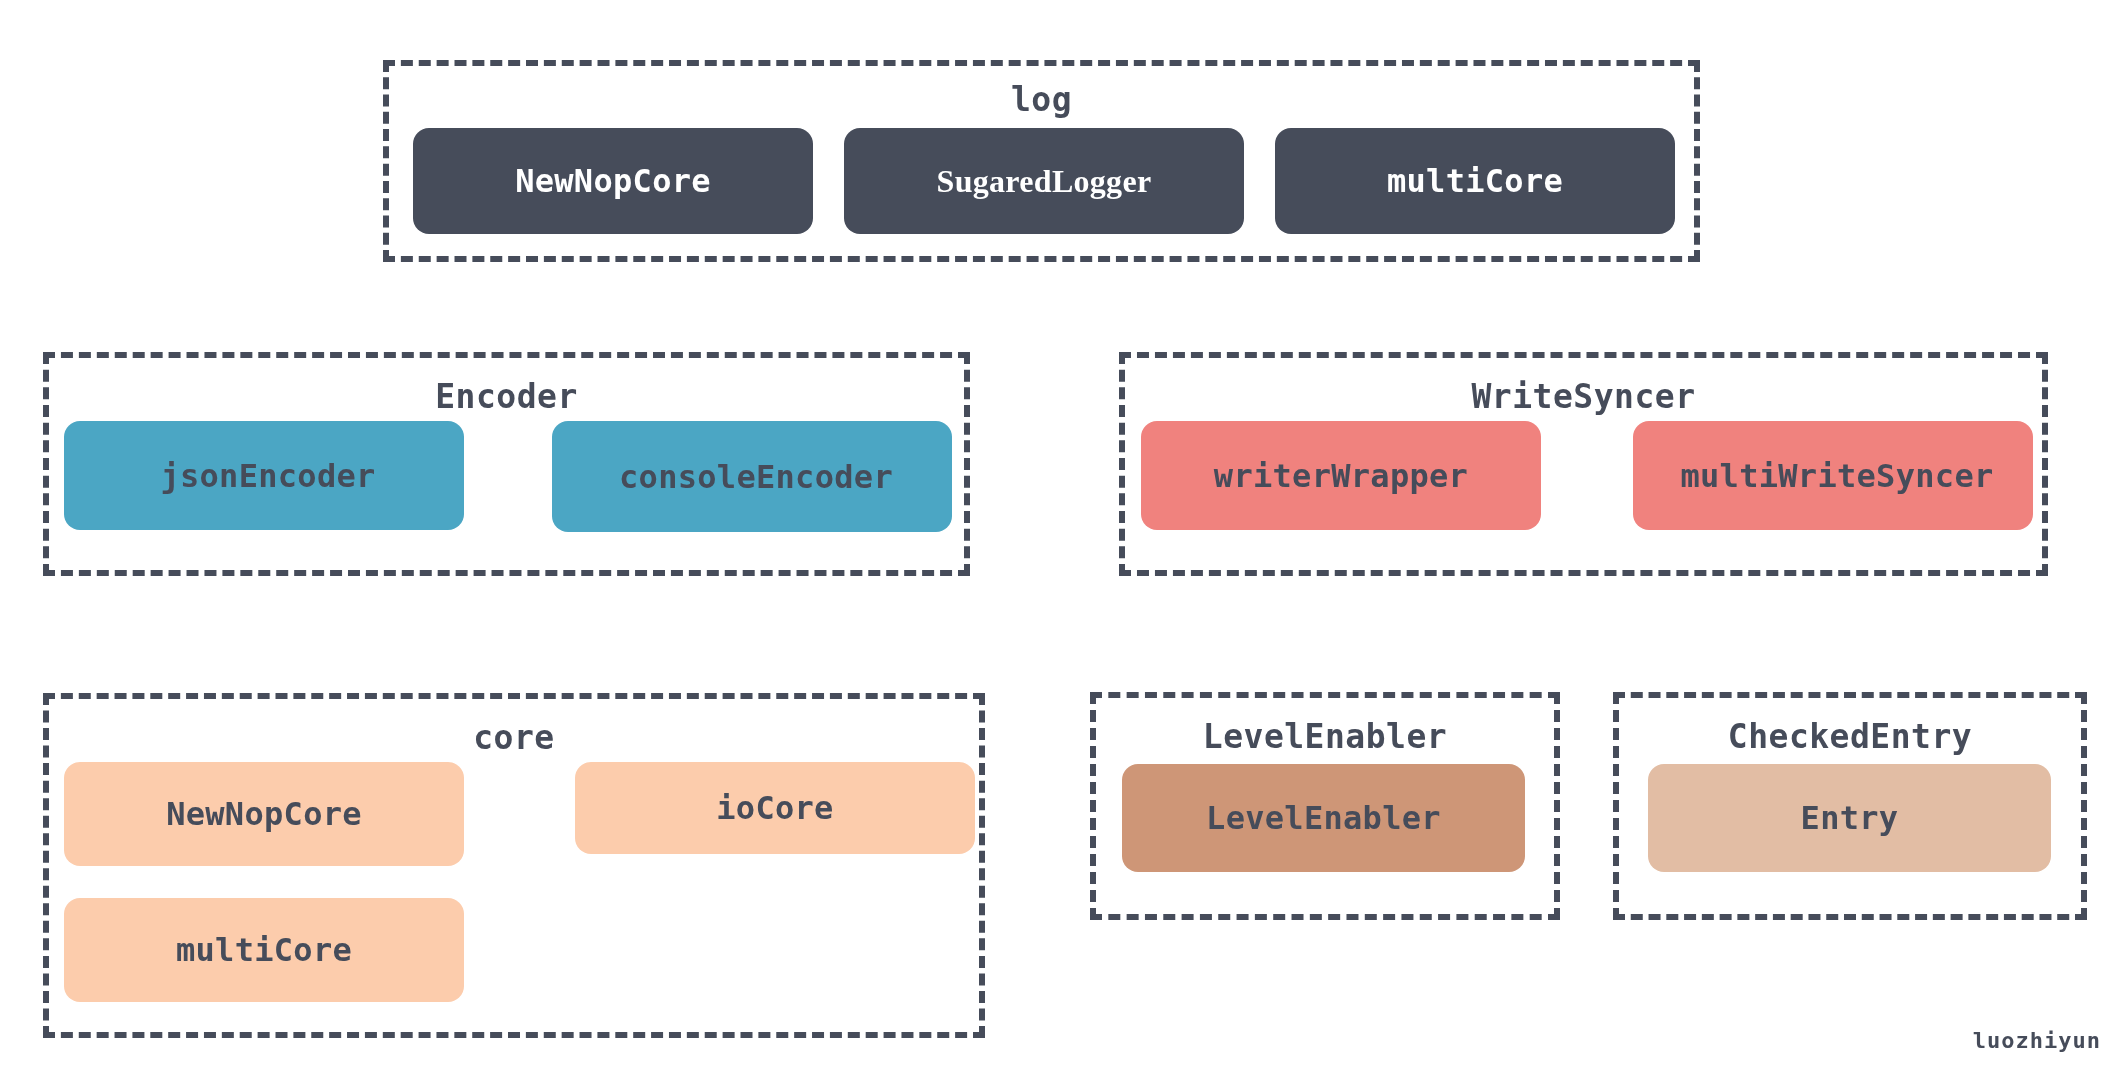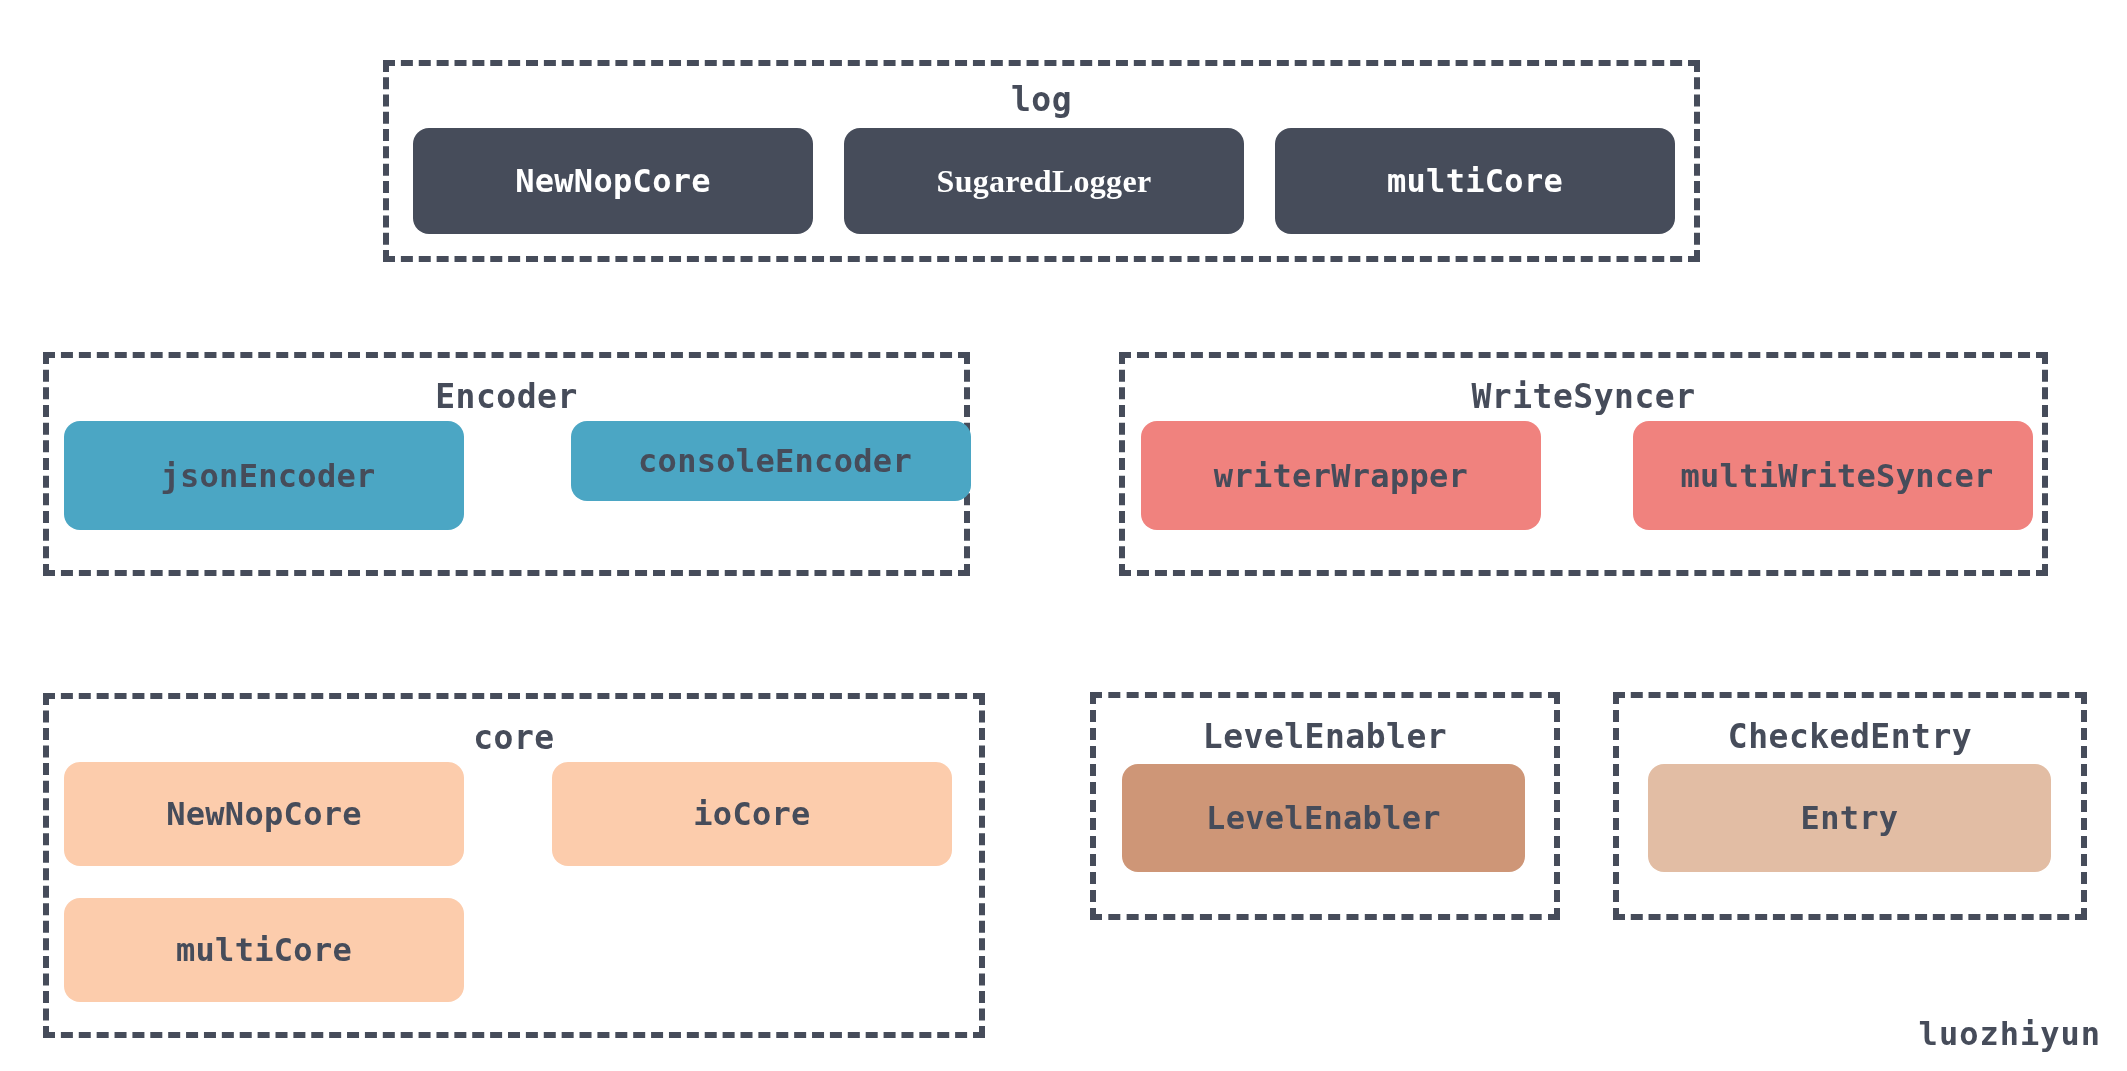--- a/index.html
+++ b/index.html
@@ -62,51 +62,51 @@
   .node.tan    { background: #CE9677; color: #464C5A; }
   .node.sand   { background: #E2BDA4; color: #464C5A; }
 
   
   .watermark {
     position: absolute;
     right: 26px;
     bottom: 18px;
     color: #464C5A;
     font-family: "DejaVu Sans Mono", "Liberation Mono", monospace;
-    font-size: 32px;
+    font-size: 22px;
     font-weight: 700;
     letter-spacing: 1px;
   }
 
   
 
   
   #group-log        { left: 383px;  top: 60px;  width: 1317px; height: 202px; }
   #group-log .group-title { top: 17px; }
   #node-log-0       { left: 24px;  top: 62px;  width: 400px; height: 106px; }
   #node-log-1       { left: 455px; top: 62px;  width: 400px; height: 106px; font-family: Liberation Serif, serif; }
   #node-log-2       { left: 886px; top: 62px;  width: 400px; height: 106px; }
 
   
   #group-encoder    { left: 43px;  top: 352px; width: 927px; height: 224px; }
   #group-encoder .group-title { top: 22px; }
   #node-enc-0       { left: 15px;  top: 63px;  width: 400px; height: 109px; }
-  #node-enc-1       { left: 522px; top: 63px;  width: 400px; height: 80px; }
+  #node-enc-1       { left: 503px; top: 63px;  width: 400px; height: 111px; }
 
   
   #group-writesyncer { left: 1119px; top: 352px; width: 929px; height: 224px; }
   #group-writesyncer .group-title { top: 22px; }
   #node-ws-0        { left: 16px;  top: 63px;  width: 400px; height: 109px; }
   #node-ws-1        { left: 508px; top: 63px;  width: 400px; height: 109px; padding-left: 8px; }
 
   
   #group-core       { left: 43px;  top: 693px; width: 942px; height: 345px; }
   #group-core .group-title { top: 22px; }
   #node-core-0      { left: 15px;  top: 63px;  width: 400px; height: 104px; }
-  #node-core-1      { left: 503px; top: 63px;  width: 400px; height: 104px; }
+  #node-core-1      { left: 526px; top: 63px;  width: 400px; height: 92px; }
   #node-core-2      { left: 15px;  top: 199px; width: 400px; height: 104px; }
   #node-core-3      { left: 522px; top: 199px; width: 400px; height: 104px; }
 
   
   #group-levelenabler { left: 1090px; top: 692px; width: 470px; height: 228px; }
   #group-levelenabler .group-title { top: 22px; }
   #node-le-0        { left: 26px;  top: 66px;  width: 403px; height: 108px; }
 
   
   #group-checkedentry { left: 1613px; top: 692px; width: 474px; height: 228px; }

